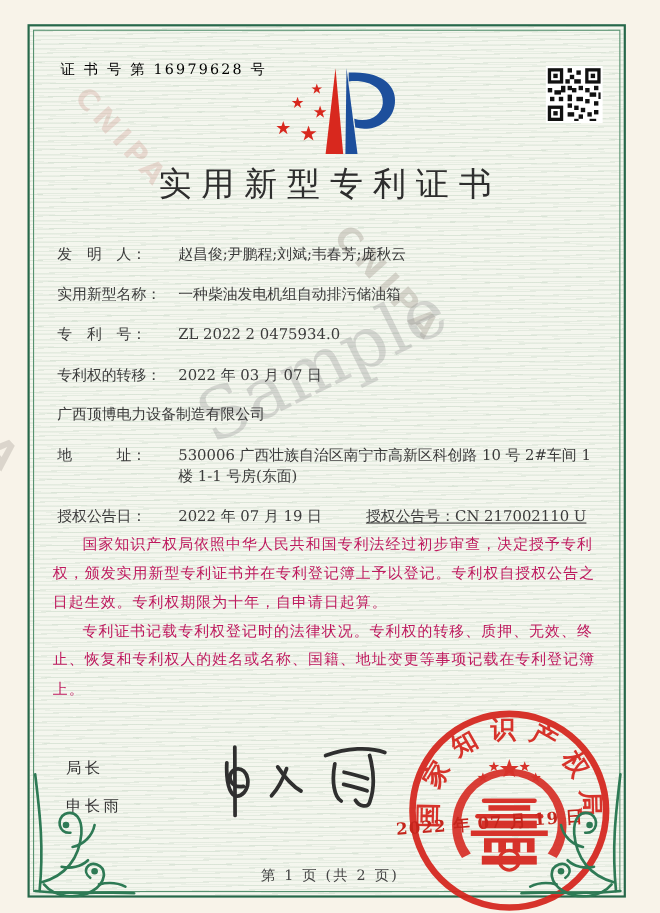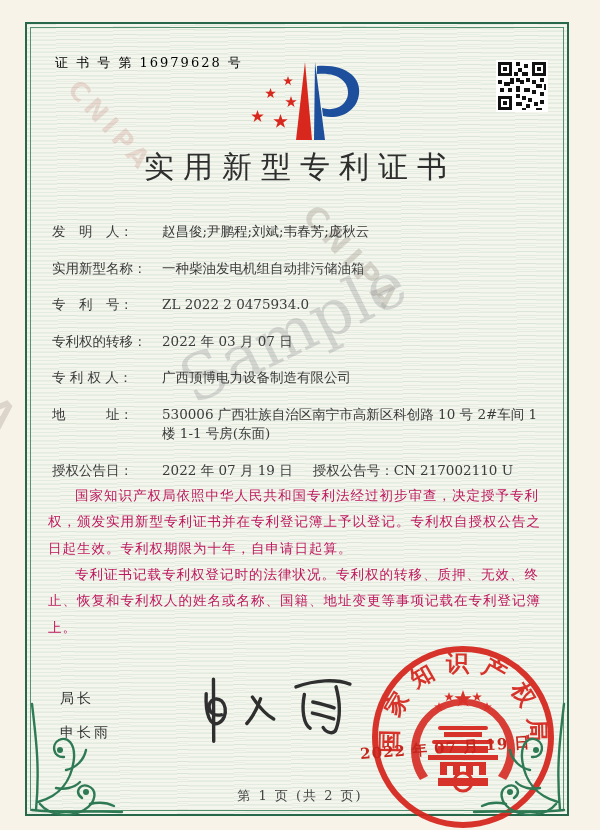--- a/index.html
+++ b/index.html
@@ -38,21 +38,21 @@
     position:absolute;left:0;top:147px;width:100%;
     text-align:center;font-size:30px;font-weight:normal;letter-spacing:9px;color:#2e2e2e;
   }
   
   .fields{position:absolute;left:52px;top:222px;width:500px;font-size:13.5px;line-height:1.45;}
   .row{display:flex;margin-bottom:17px;}
   .row .lbl{flex:0 0 110px;white-space:nowrap;}
   .row .val{flex:1;}
   .row.grant{display:flex;}
   .row.grant .pair{display:flex;}
-  .row.grant .pair.right{margin-left:20px;}
+  .row.grant .pair.right{margin-left:40px;text-decoration:underline;}
   .row.grant .pair .lbl2{white-space:nowrap;}
   
   .paras{position:absolute;left:48px;top:482px;width:506px;font-size:13.5px;line-height:1.95;letter-spacing:1px;color:#be185d;}
   .paras p{margin:0;text-indent:2em;}
   
   .sig-block{position:absolute;left:60px;top:690px;font-size:14px;letter-spacing:3px;color:#333;font-family:Liberation Sans, sans-serif;}
   .sig-block .line2{margin-top:16px;}
   .sig-script{position:absolute;left:185px;top:662px;width:185px;height:90px;}
   
   .seal{position:absolute;left:368px;top:642px;width:190px;height:190px;opacity:.93;}
@@ -160,21 +160,20 @@
     </div>
     <div class="row">
       <span class="lbl">专　利　号：</span>
       <span class="val">ZL 2022 2 0475934.0</span>
     </div>
     <div class="row">
       <span class="lbl">专利权的转移：</span>
       <span class="val">2022 年 03 月 07 日</span>
     </div>
     <div class="row">
-      <span class="lbl">专 利 权 人：</span>
       <span class="val">广西顶博电力设备制造有限公司</span>
     </div>
     <div class="row">
       <span class="lbl">地　　　址：</span>
       <span class="val">530006 广西壮族自治区南宁市高新区科创路 10 号 2#车间 1 楼 1-1 号房(东面)</span>
     </div>
     <div class="row grant">
       <span class="pair">
         <span class="lbl">授权公告日：</span>
         <span>2022 年 07 月 19 日</span>

